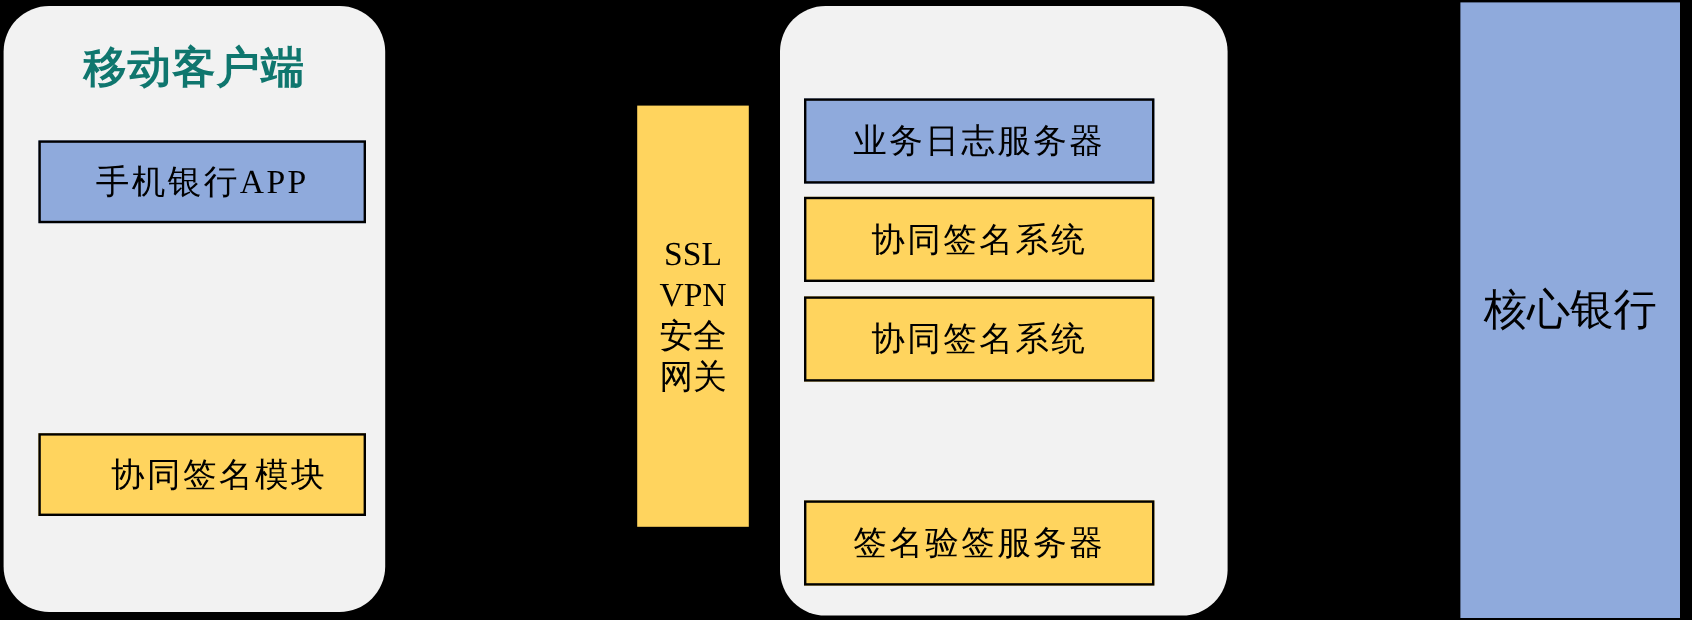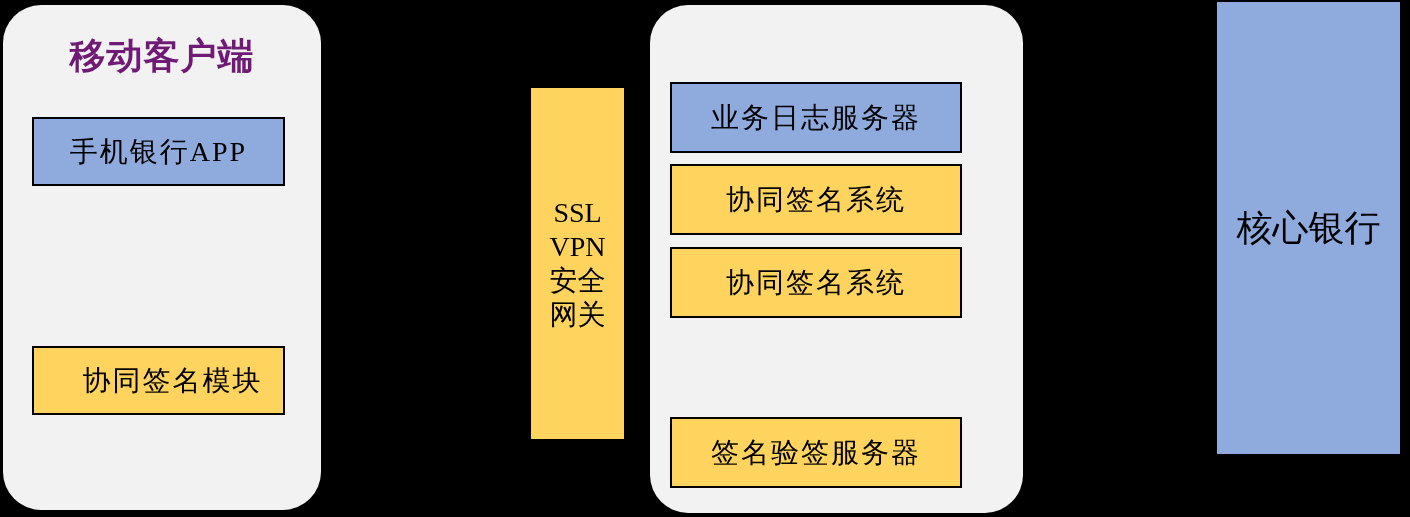--- a/index.html
+++ b/index.html
@@ -23,40 +23,40 @@
   #left-panel  { left: 3px;   top: 5px; width: 318px; height: 505px; }
   #right-panel { left: 650px; top: 5px; width: 373px; height: 508px; }
   .panel-title {
     position: absolute;
     left: 0; right: 0;
     top: 27px;
     text-align: center;
     font-family: "Liberation Sans", "DejaVu Sans", sans-serif;
     font-weight: bold;
     font-size: 36px;
-    color: #701a75;
+    color: #0f766e;
     letter-spacing: 1px;
   }
   .box {
     position: absolute;
     box-sizing: border-box;
     border: 2px solid #000;
     display: flex;
     align-items: center;
     justify-content: center;
     font-size: 28px;
     color: #000;
     letter-spacing: 2px;
   }
   .box.blue   { background: var(--blue, #8FAADC); }
   .box.yellow { background: var(--yellow, #FFD45E); }
-  #left-panel .box { left: 29px; width: 253px; height: 69px; align-items: center; }
+  #left-panel .box { left: 29px; width: 273px; height: 69px; align-items: center; }
   #lp-box-0 { top: 112px; }
   #lp-box-1 { top: 235px; }
-  #lp-box-2 { top: 341px; height: 70px; padding-left: 28px; }
+  #lp-box-2 { top: 356px; height: 70px; padding-left: 28px; }
   #right-panel .box { left: 20px; width: 292px; height: 71px; }
   #rp-box-0 { top: 77px;  }
   #rp-box-1 { top: 159px; align-items: center; }
   #rp-box-2 { top: 242px; }
   #rp-box-3 { top: 328px; }
   #rp-box-4 { top: 412px; }
   #gateway {
     position: absolute;
     left: 531px; top: 88px;
     width: 93px; height: 351px;
@@ -66,21 +66,21 @@
     align-items: center;
     justify-content: center;
     font-size: 28px;
     line-height: 34px;
     color: #000;
     text-align: center;
   }
   #core-panel {
     position: absolute;
     left: 1217px; top: 2px;
-    width: 183px; height: 452px;
+    width: 183px; height: 513px;
     background: var(--blue, #8FAADC);
     display: flex;
     align-items: center;
     justify-content: center;
     font-family: "Liberation Sans", "DejaVu Sans", sans-serif;
     font-size: 36px;
     font-weight: 400;
     color: #000;
   }
 </style>

